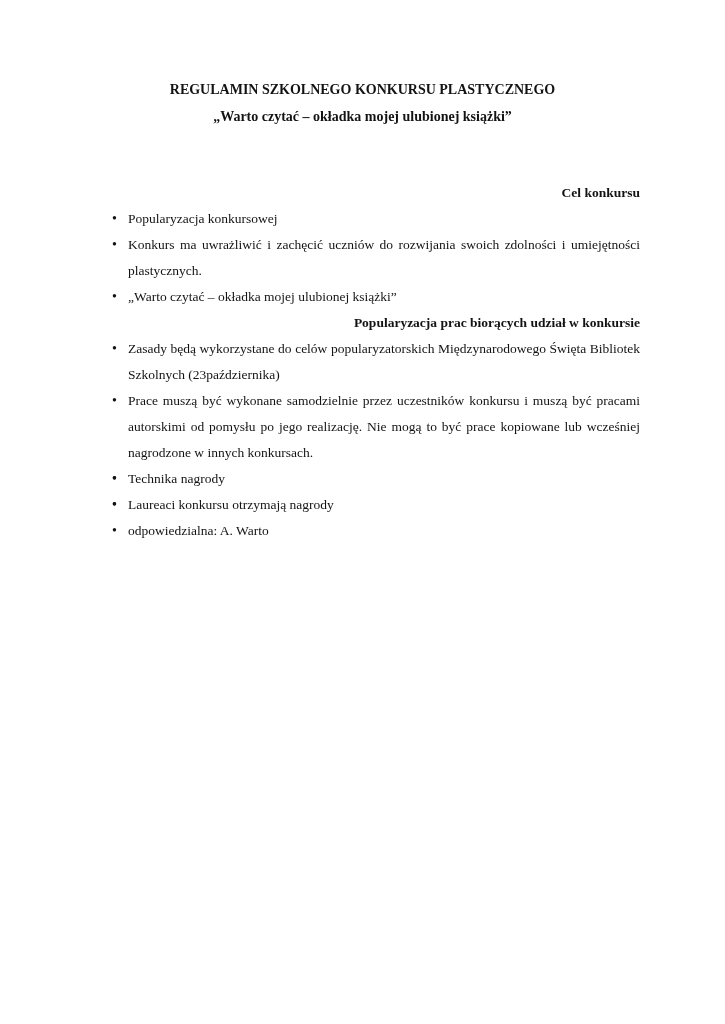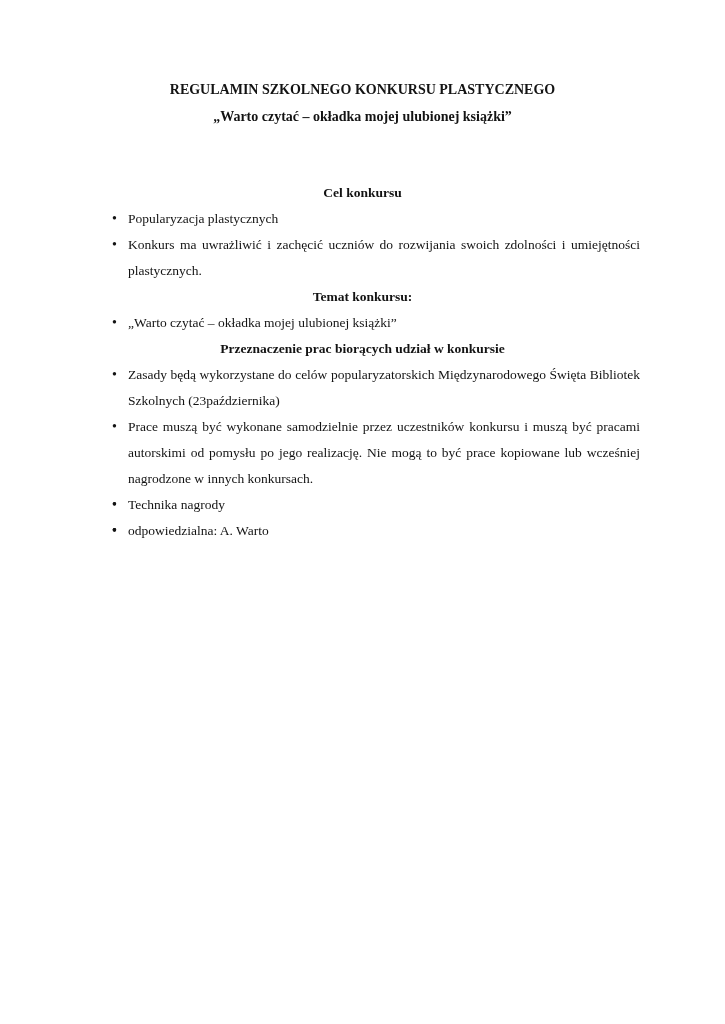--- a/index.html
+++ b/index.html
@@ -30,21 +30,21 @@
     font-size: 14px;
     font-weight: bold;
     line-height: 27px;
   }
   .doc-body {
     line-height: 26px;
   }
   .sec-heading {
     margin: 0;
     font-weight: bold;
-    text-align: center;
+    text-align: right;
   }
   .bullet-list {
     margin: 0;
     padding: 0;
     list-style: none;
   }
   .bullet-item {
     position: relative;
     margin: 0;
     padding-left: 43px;
@@ -61,33 +61,32 @@
 <body>
 
 <div class="page">
   <header class="doc-title">
     <h1>REGULAMIN SZKOLNEGO KONKURSU PLASTYCZNEGO</h1>
     <h2>„Warto czytać – okładka mojej ulubionej książki”</h2>
   </header>
   <main class="doc-body" id="doc-body">
       <p class="sec-heading">Cel konkursu</p>
       <ul class="bullet-list">
-        <li class="bullet-item"><span class="bullet-glyph">•</span><span>Popularyzacja plastycznych</span></li>
+        <li class="bullet-item"><span class="bullet-glyph">•</span><span>Popularyzacja konkursowej</span></li>
         <li class="bullet-item"><span class="bullet-glyph">•</span><span>Konkurs ma uwrażliwić i zachęcić uczniów do rozwijania swoich zdolności i umiejętności plastycznych.</span></li>
       </ul>
-      <p class="sec-heading">Temat konkursu:</p>
       <ul class="bullet-list">
         <li class="bullet-item"><span class="bullet-glyph">•</span><span>„Warto czytać – okładka mojej ulubionej książki”</span></li>
       </ul>
-      <p class="sec-heading">Przeznaczenie prac biorących udział w konkursie</p>
+      <p class="sec-heading">Popularyzacja prac biorących udział w konkursie</p>
       <ul class="bullet-list">
         <li class="bullet-item"><span class="bullet-glyph">•</span><span>Zasady będą wykorzystane do celów popularyzatorskich Międzynarodowego Święta Bibliotek Szkolnych (23października)</span></li>
       </ul>
       <ul class="bullet-list">
         <li class="bullet-item"><span class="bullet-glyph">•</span><span>Prace muszą być wykonane samodzielnie przez uczestników konkursu i muszą być pracami autorskimi od pomysłu po jego realizację. Nie mogą to być prace kopiowane lub wcześniej nagrodzone w innych konkursach.</span></li>
         <li class="bullet-item"><span class="bullet-glyph">•</span></li>
         <li class="bullet-item"><span class="bullet-glyph">•</span><span>Technika nagrody</span></li>
         <li class="bullet-item"><span class="bullet-glyph">•</span></li>
-        <li class="bullet-item"><span class="bullet-glyph">•</span></li>
+        <li class="bullet-item"><span class="bullet-glyph">•</span><span>Laureaci konkursu otrzymają nagrody</span></li>
         <li class="bullet-item"><span class="bullet-glyph">•</span><span>odpowiedzialna: A. Warto</span></li>
       </ul>
     </main>
 </div>
 
 </body></html>

